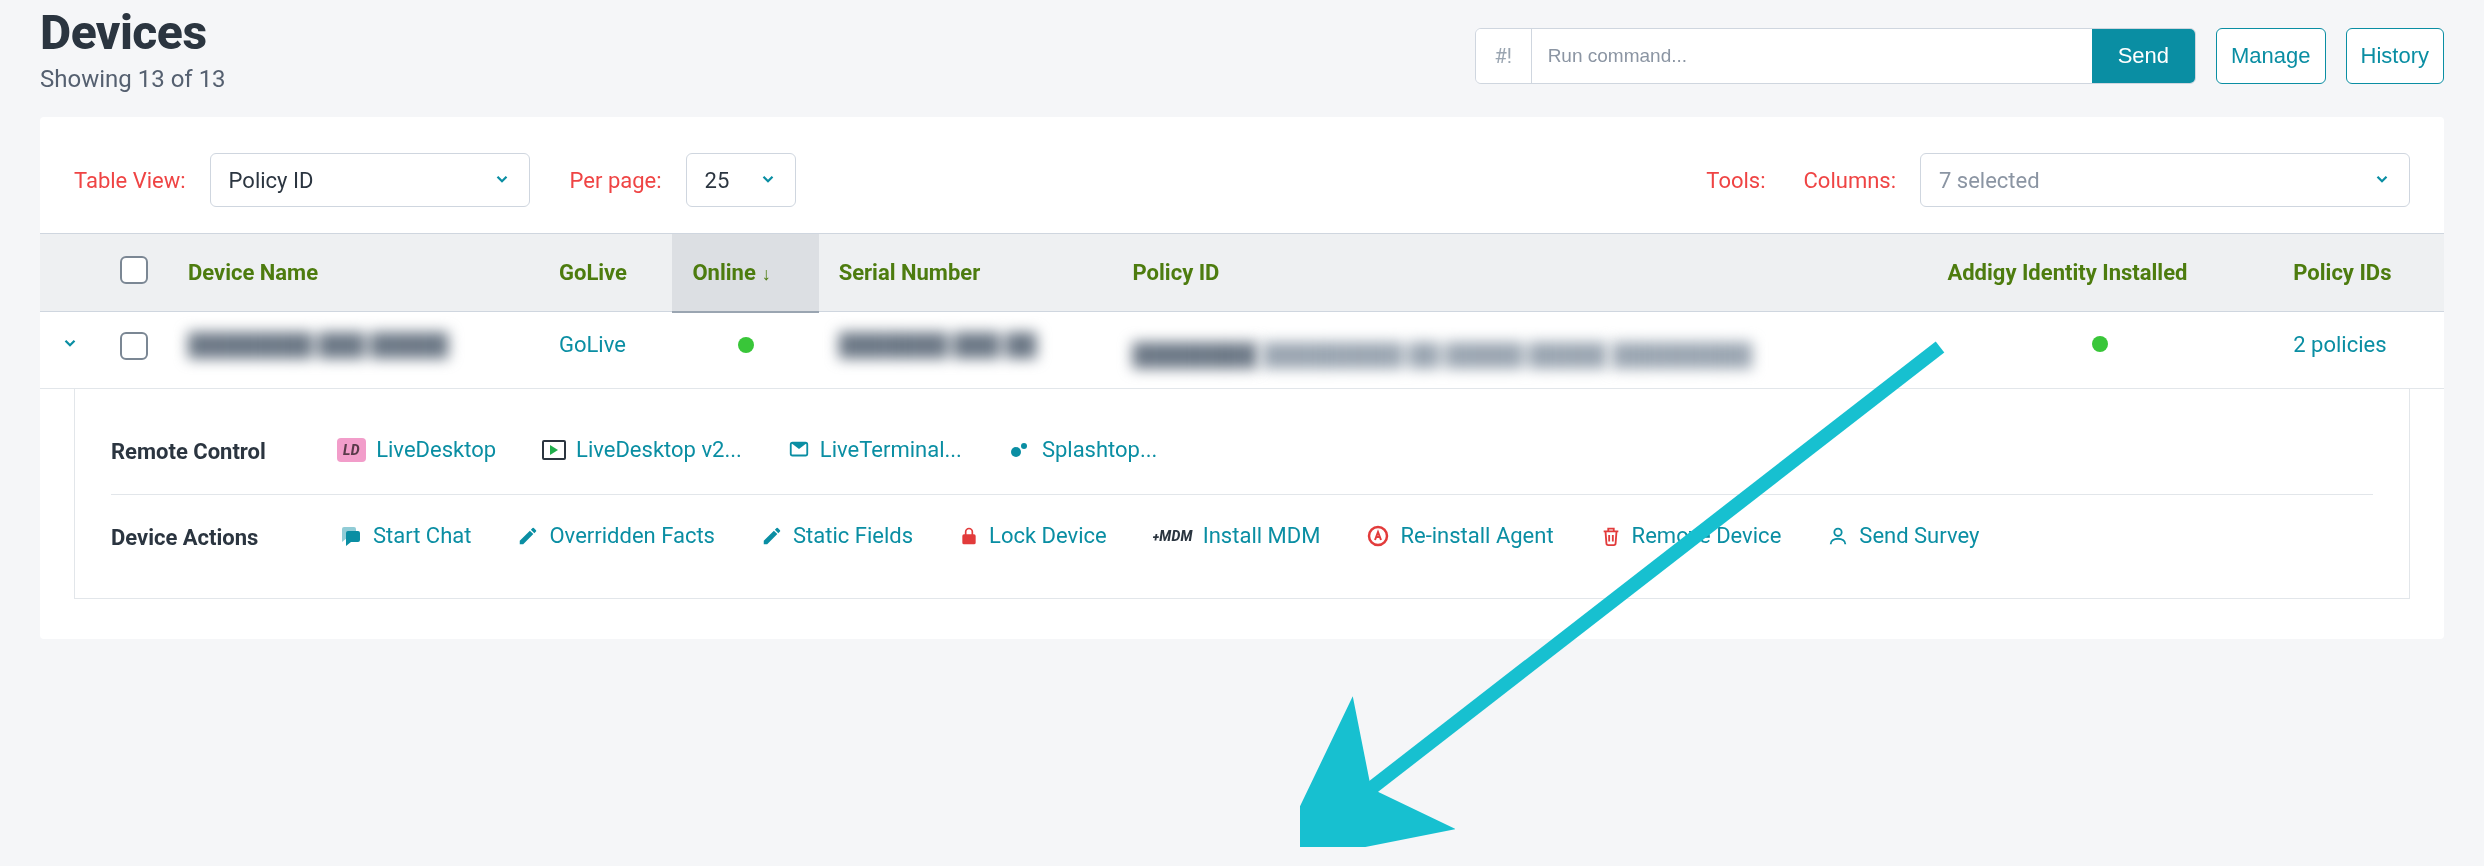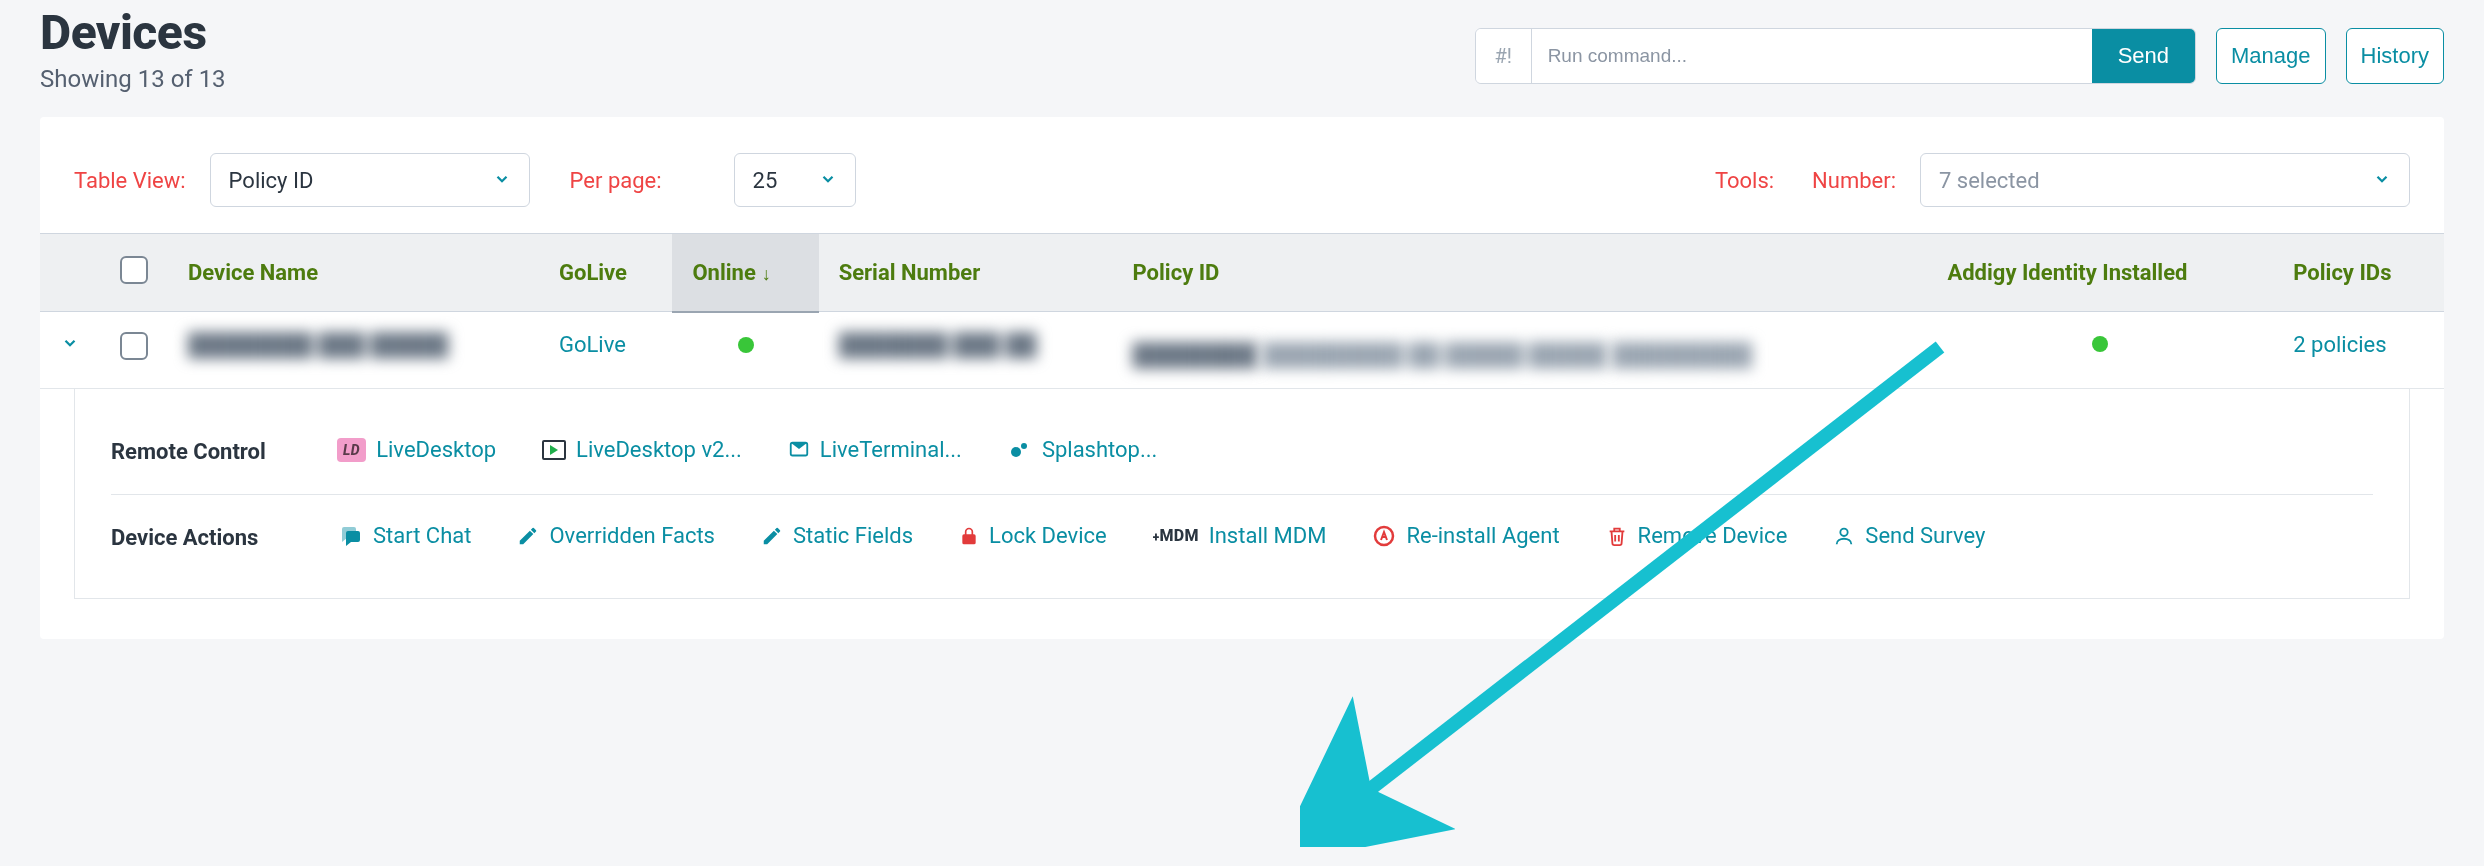--- a/index.html
+++ b/index.html
@@ -224,24 +224,25 @@
     border-radius: 2px;
     display: inline-flex; align-items: center; justify-content: center;
   }
   .play-badge::after {
     content: "";
     border-left: 8px solid #1fae4c;
     border-top: 5px solid transparent;
     border-bottom: 5px solid transparent;
   }
   .mdm-badge {
-    font-size: 16px;
+    font-size: 14px;
     font-weight: 800;
     color: #2b3540;
     letter-spacing: 0.3px;
+    font-style: italic;
   }
   .mdm-badge::before { content: "+"; font-size: 12px; font-weight: 900; }
 
   
   .arrow-anno {
     position: absolute;
     pointer-events: none;
   }
 
   .sort-arrow { font-size: 18px; margin-left: 6px; }
@@ -274,34 +275,34 @@
     <div class="select" style="width:320px;">
       <span>Policy ID</span>
       <span class="chev">
         <svg class="chev-svg" viewBox="0 0 24 24" fill="none" stroke="currentColor" stroke-width="3">
             <polyline points="6 9 12 15 18 9"></polyline>
           </svg>
       </span>
     </div>
 
     <label class="lbl" style="margin-left:20px;">Per page:</label>
-    <div class="select" style="width:122px;margin-left:48px;">
+    <div class="select" style="width:110px;">
       <span>25</span>
       <span class="chev">
         <svg class="chev-svg" viewBox="0 0 24 24" fill="none" stroke="currentColor" stroke-width="3">
             <polyline points="6 9 12 15 18 9"></polyline>
           </svg>
       </span>
     </div>
 
     <div class="spacer"></div>
 
     <label class="lbl">Tools:</label>
 
-    <label class="lbl" style="margin-left:14px;">Number:</label>
+    <label class="lbl" style="margin-left:14px;">Columns:</label>
     <div class="select muted" style="width:490px;">
       <span>7 selected</span>
       <span class="chev">
         <svg class="chev-svg" viewBox="0 0 24 24" fill="none" stroke="currentColor" stroke-width="3">
             <polyline points="6 9 12 15 18 9"></polyline>
           </svg>
       </span>
     </div>
   </div>
 

